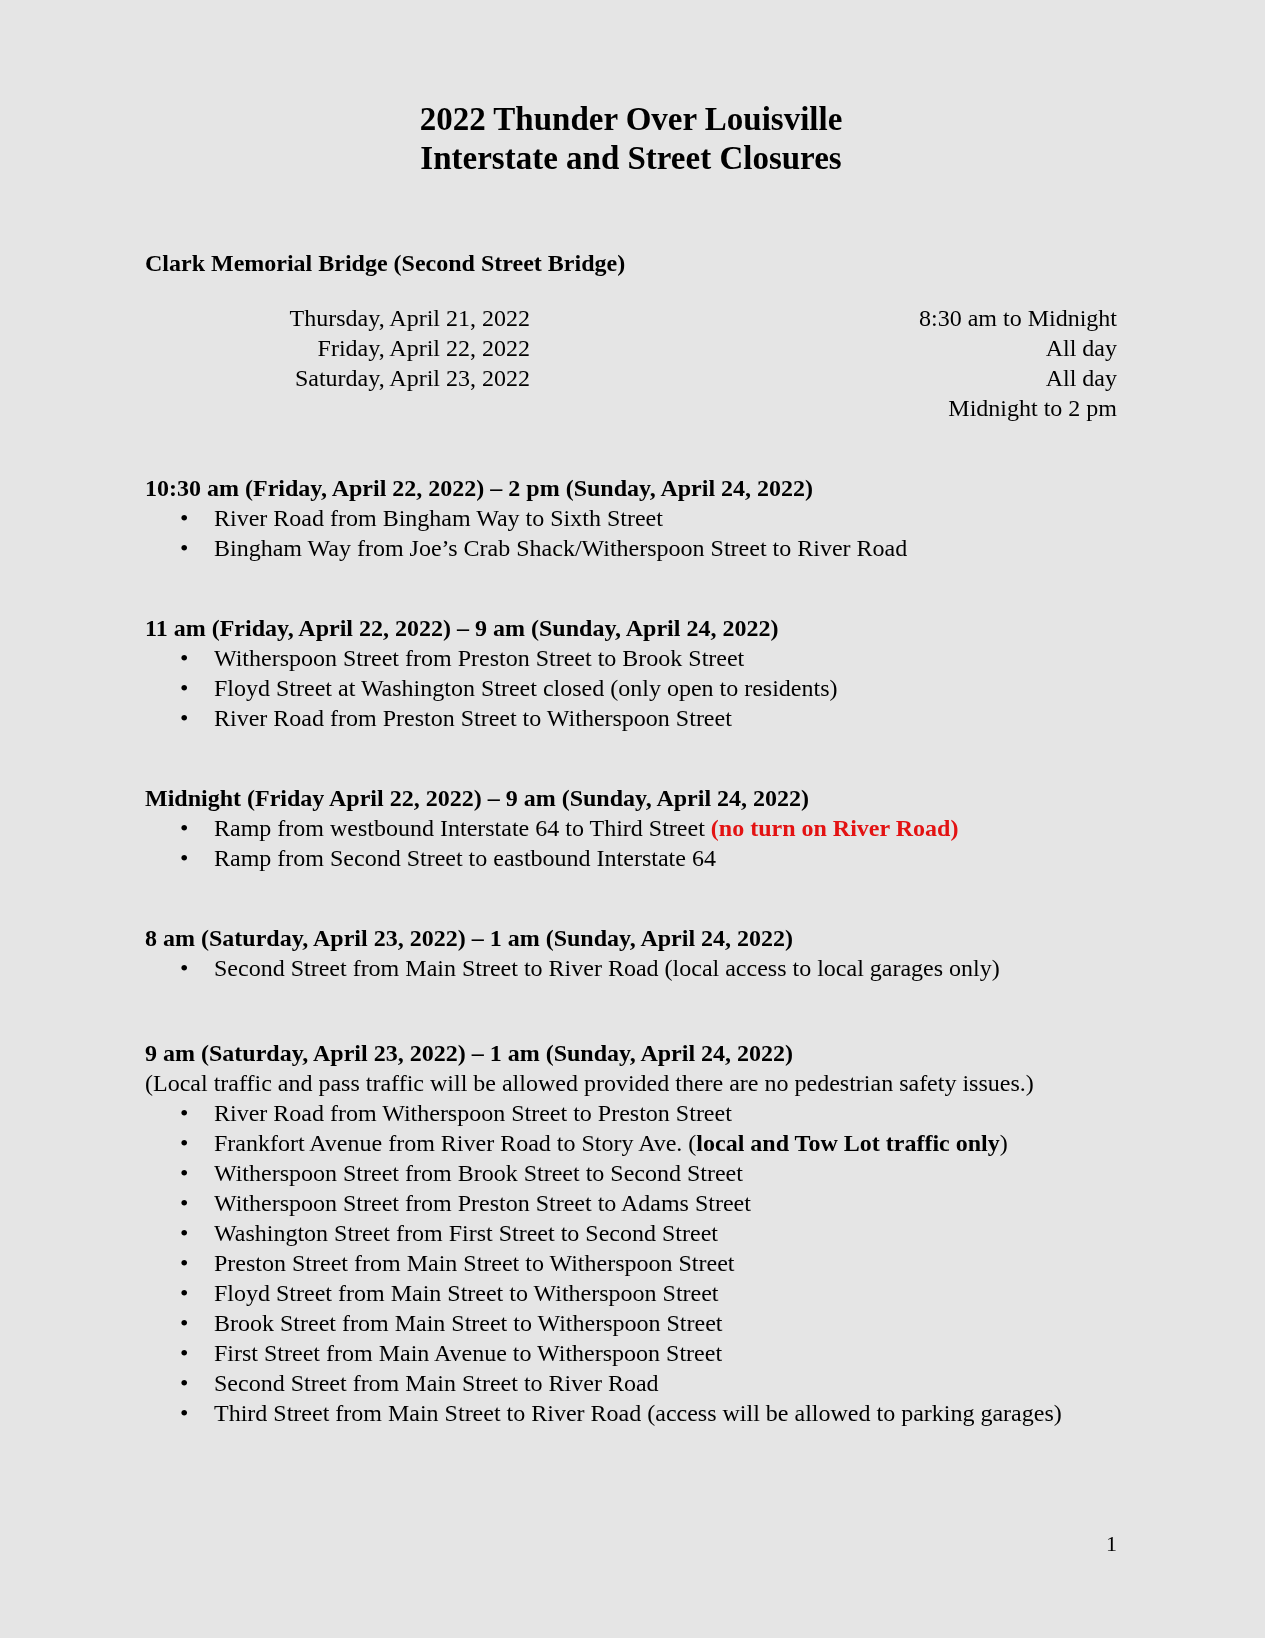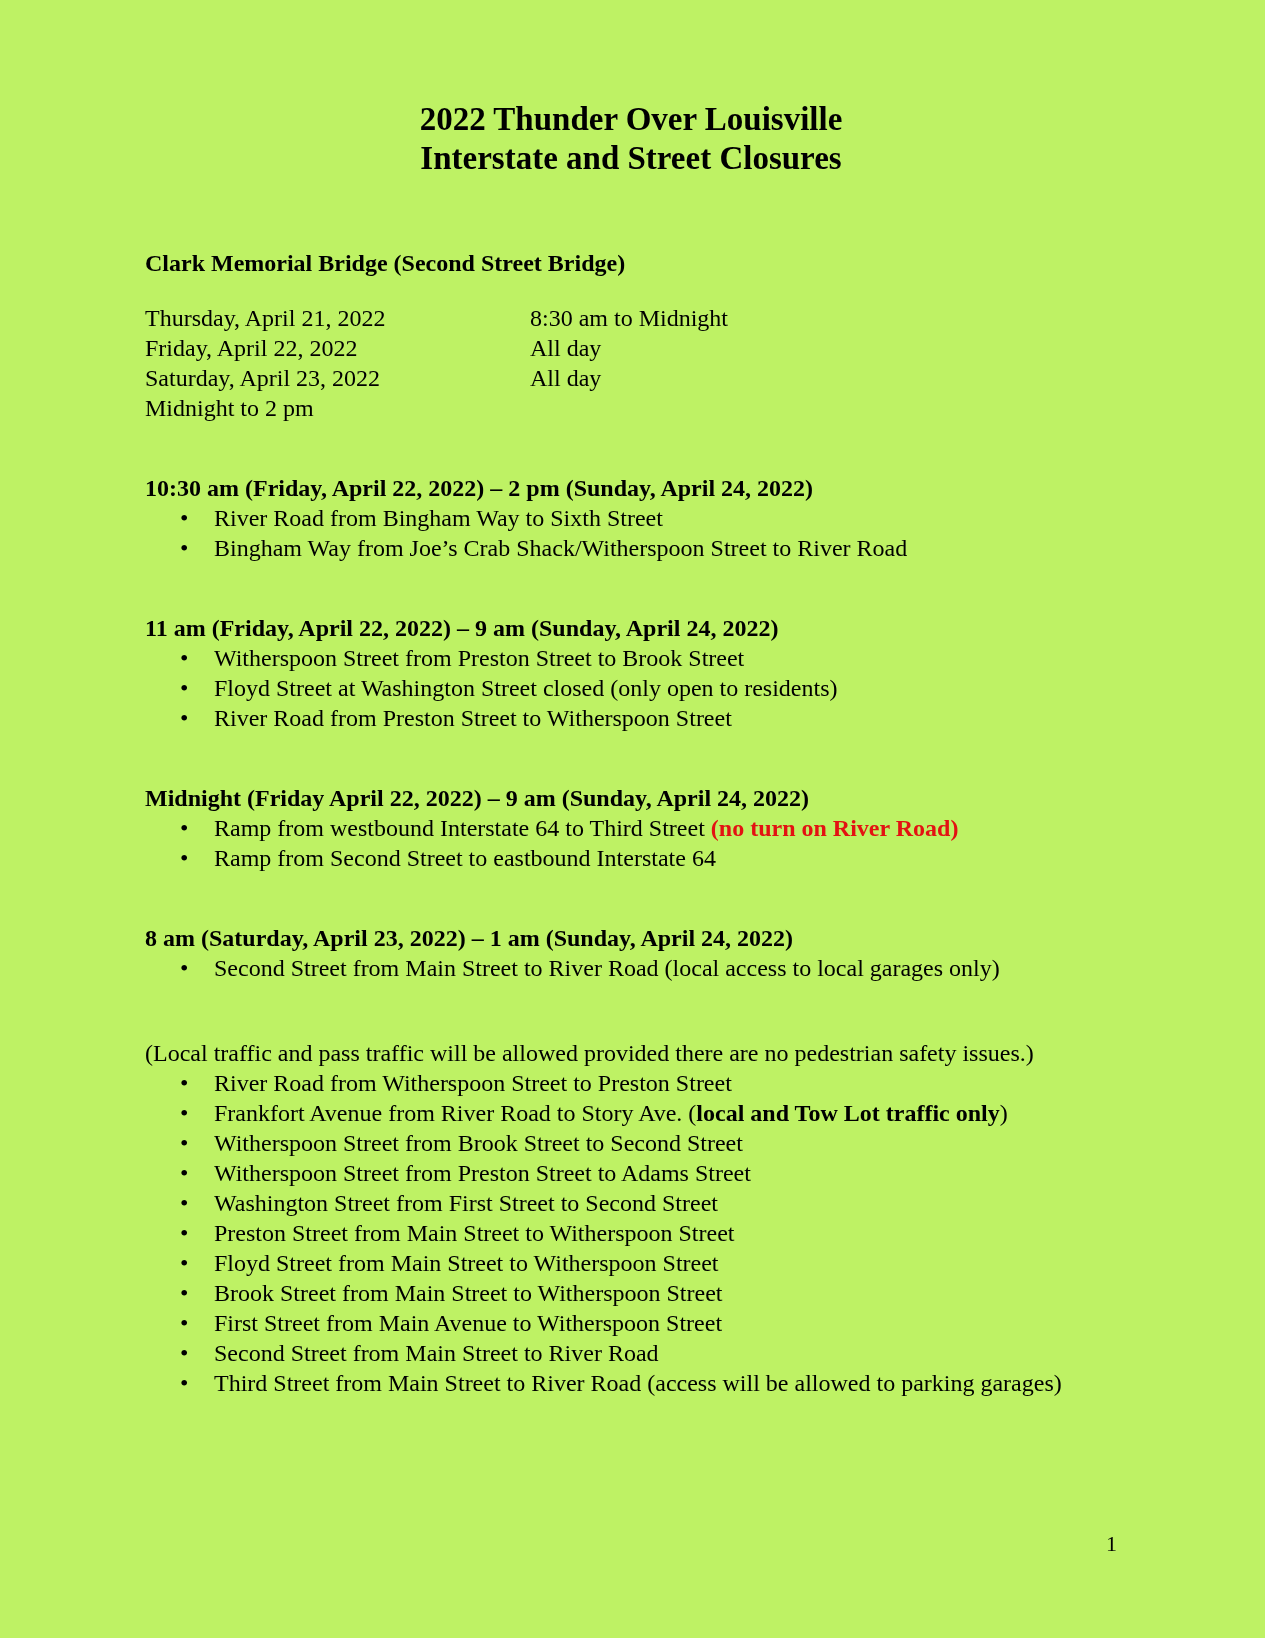--- a/index.html
+++ b/index.html
@@ -2,41 +2,41 @@
 <html style="--accent-red: #e31212;"><head>
 <meta charset="utf-8">
 <style>
   :root { --accent-red: #e31212; }
   html, body { margin: 0; padding: 0; background: #ffffff; }
   .page {
     position: relative;
     width: 1265px;
     height: 1638px;
     margin: 0 auto;
-    background: #bef264;
+    background: #e5e5e5;
     color: #000000;
     font-family: "Liberation Serif", "DejaVu Serif", serif;
     font-size: 24px;
     line-height: 30px;
     box-sizing: border-box;
     padding: 100px 148px 0 145px;
     overflow: hidden;
   }
   .doc-title {
     text-align: center;
     font-weight: bold;
     font-size: 33px;
     line-height: 39px;
     margin: 0;
   }
   .bridge-heading {
     font-weight: bold;
     margin-top: 70px;
   }
-  .schedule { margin-top: 25px; }
+  .schedule { margin-top: 25px; text-align: right; }
   .schedule-row { display: flex; }
   .schedule-date { width: 385px; flex: 0 0 385px; }
   .schedule-time { flex: 1; }
   .section { margin-top: 50px; }
   .sections-container > .section:first-child { }
   .sections-container > .section:last-child { margin-top: 55px; }
   .section-heading { font-weight: bold; }
   ul.closure-list { margin: 0; padding: 0; list-style: none; }
   li.closure-item { position: relative; padding-left: 69px; }
   li.closure-item .bullet {
@@ -106,20 +106,21 @@
           <li class="closure-item"><span class="bullet">•</span><span>Ramp from Second Street to eastbound Interstate 64</span></li>
         </ul>
       </div>
       <div class="section">
         <div class="section-heading">8 am (Saturday, April 23, 2022) – 1 am (Sunday, April 24, 2022)</div>
         <ul class="closure-list">
           <li class="closure-item"><span class="bullet">•</span><span>Second Street from Main Street to River Road (local access to local garages only)</span></li>
         </ul>
       </div>
       <div class="section">
+        <div class="section-heading">9 am (Saturday, April 23, 2022) – 1 am (Sunday, April 24, 2022)</div>
         <div class="section-note">(Local traffic and pass traffic will be allowed provided there are no pedestrian safety issues.)</div>
         <ul class="closure-list">
           <li class="closure-item"><span class="bullet">•</span><span>River Road from Witherspoon Street to Preston Street</span></li>
           <li class="closure-item"><span class="bullet">•</span><span>Frankfort Avenue from River Road to Story Ave. (</span><span class="seg-bold">local and Tow Lot traffic only</span><span>)</span></li>
           <li class="closure-item"><span class="bullet">•</span><span>Witherspoon Street from Brook Street to Second Street</span></li>
           <li class="closure-item"><span class="bullet">•</span><span>Witherspoon Street from Preston Street to Adams Street</span></li>
           <li class="closure-item"><span class="bullet">•</span><span>Washington Street from First Street to Second Street</span></li>
           <li class="closure-item"><span class="bullet">•</span><span>Preston Street from Main Street to Witherspoon Street</span></li>
           <li class="closure-item"><span class="bullet">•</span><span>Floyd Street from Main Street to Witherspoon Street</span></li>
           <li class="closure-item"><span class="bullet">•</span><span>Brook Street from Main Street to Witherspoon Street</span></li>

